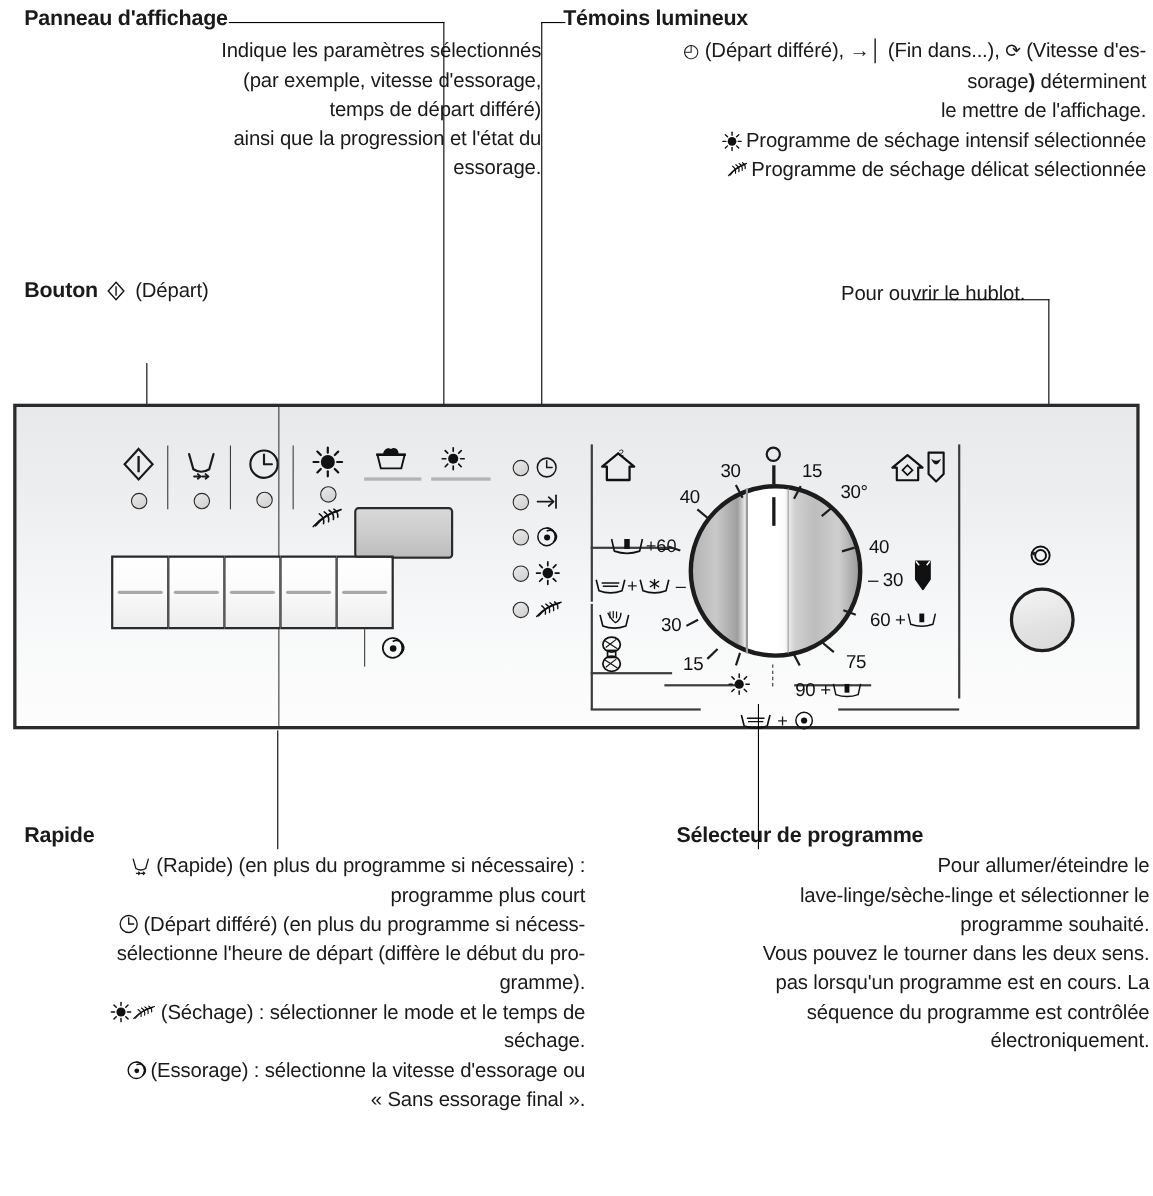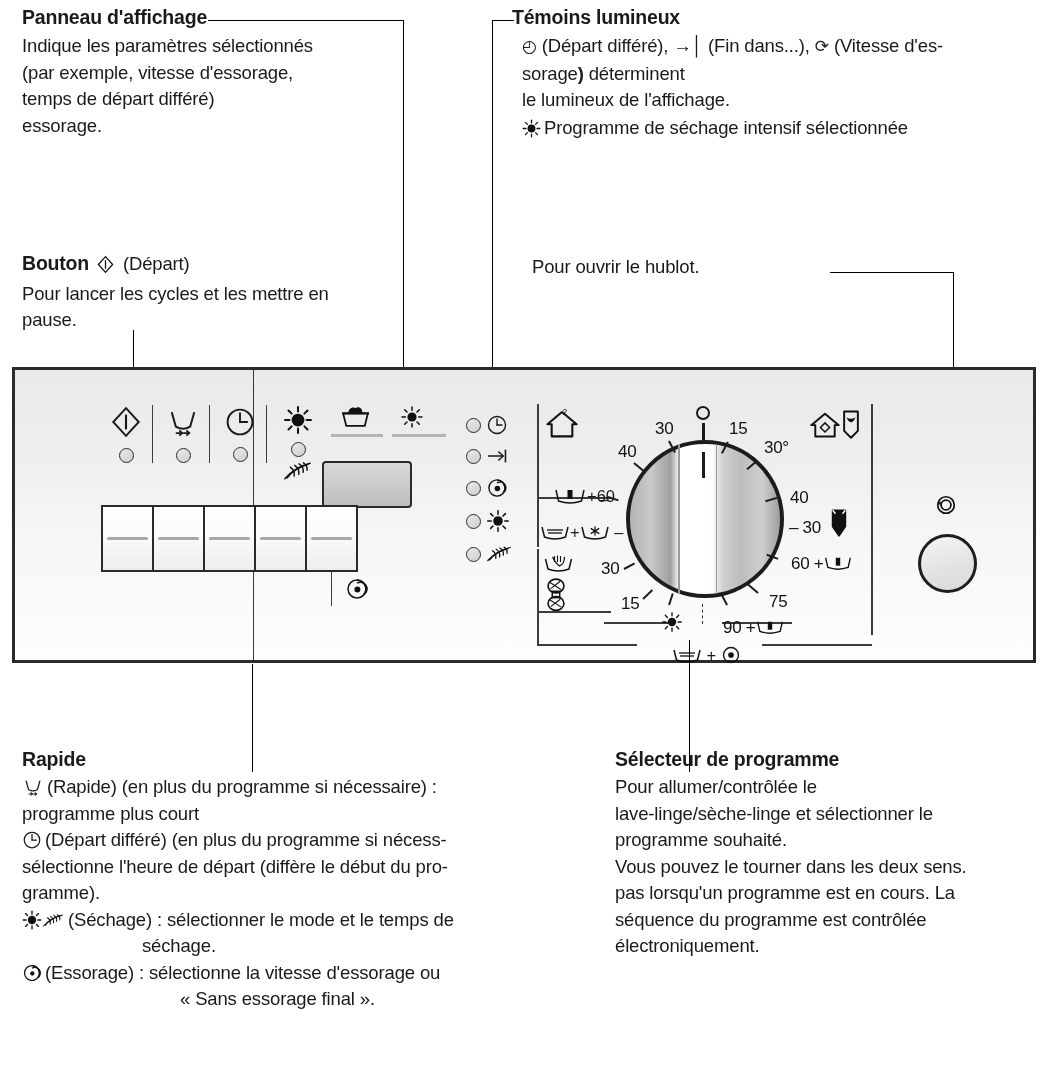--- a/index.html
+++ b/index.html
@@ -8,21 +8,21 @@
     background:#ffffff;
     font-family:"Liberation Sans", sans-serif;
     color:#1a1a1a;
     position:relative;
     overflow:hidden;
   }
   .abs{position:absolute;}
 
   
   .hdr{font-weight:bold;font-size:19.5px;letter-spacing:-0.2px;white-space:nowrap;}
-  .bodytxt{font-size:18.5px;line-height:26.5px;letter-spacing:-0.15px;}
+  .bodytxt{font-size:18.5px;line-height:26.5px;letter-spacing:-0.15px;text-align:right;}
   .nowrap{white-space:nowrap;}
 
   
   .lead-h{position:absolute;height:0;border-top:1.6px solid #000;}
   .lead-v{position:absolute;width:0;border-left:1.6px solid #000;}
 
   
   #panel{
     left:12px;top:367px;width:1024px;height:296px;
     border:3px solid #2b2b2b;
@@ -107,71 +107,80 @@
 </style>
 </head>
 <body>
 
 <div class="abs" style="left:22px;top:6px;width:470px;">
   <div class="hdr">Panneau d'affichage</div>
   <div class="bodytxt" style="margin-top:4px;">
     <div>Indique les paramètres sélectionnés</div>
     <div>(par exemple, vitesse d'essorage,</div>
     <div>temps de départ différé)</div>
+    <div>ainsi que la progression et l'état du</div>
     <div>essorage.</div>
   </div>
 </div>
 
 <div class="lead-h" style="left:208px;top:20px;width:196px;"></div>
 <div class="lead-v" style="left:403px;top:20px;height:350px;"></div>
 
 <div class="abs" style="left:512px;top:6px;width:530px;">
   <div class="hdr">Témoins lumineux</div>
   <div class="bodytxt" style="margin-top:4px;padding-left:10px;">
     <div class="nowrap">
       <span style="font-size:17px;">◴</span>
       <span>(Départ différé), →│ (Fin dans...), </span>
       <span style="font-size:17px;">⟳</span>
       <span>(Vitesse d'es-</span>
     </div>
     <div>sorage<b>)</b> déterminent</div>
-    <div>le lumineux de l'affichage.</div>
+    <div>le mettre de l'affichage.</div>
     <div class="nowrap" style="margin-top:1px;">
       <svg class="ico" width="19" height="19" viewBox="0 0 24 24" style="display:inline-block;vertical-align:-4px;margin-right:3px;">
         <circle cx="12" cy="12" r="5" fill="#111"></circle>
         <g stroke="#111" stroke-width="1.6" stroke-linecap="round">
           <line x1="12" y1="1.5" x2="12" y2="5"></line>
             <line x1="12" y1="19" x2="12" y2="22.5"></line>
           <line x1="1.5" y1="12" x2="5" y2="12"></line>
             <line x1="19" y1="12" x2="22.5" y2="12"></line>
           <line x1="4.3" y1="4.3" x2="6.8" y2="6.8"></line>
             <line x1="17.2" y1="17.2" x2="19.7" y2="19.7"></line>
           <line x1="4.3" y1="19.7" x2="6.8" y2="17.2"></line>
             <line x1="17.2" y1="6.8" x2="19.7" y2="4.3"></line>
         </g>
       </svg><span>Programme de séchage intensif sélectionnée</span>
     </div>
+    <div class="nowrap">
+      <svg class="ico" width="21" height="19" viewBox="0 0 28 24" style="display:inline-block;vertical-align:-4px;margin-right:2px;">
+        <g fill="none" stroke="#111" stroke-width="1.45" stroke-linecap="round">
+          <path d="M3 19 C8 13 16 7 25 4"></path>
+          <path d="M5 18.2 C9 12 15 8 23 5.2"></path>
+          <path d="M8 7.5 C11 9.5 12 13 11.5 16"></path>
+          <path d="M12 5.7 C15 7.6 16.2 11 15.6 14.2"></path>
+          <path d="M16 4.3 C19 6.2 20.2 9.4 19.6 12.6"></path>
+          <path d="M20 3.2 C22.6 5 23.6 7.8 23.2 10.4"></path>
+        </g>
+      </svg><span>Programme de séchage délicat sélectionnée</span>
+    </div>
   </div>
 </div>
 
 <div class="lead-h" style="left:492px;top:20px;width:22px;"></div>
 <div class="lead-v" style="left:492px;top:20px;height:350px;"></div>
 
 <div class="abs" style="left:22px;top:251px;width:420px;">
   <div class="nowrap">
     <span class="hdr">Bouton</span>
     <svg class="ico" width="19" height="19" viewBox="0 0 24 24" style="display:inline-block;vertical-align:-4px;margin:0 3px;">
       <path d="M12 2 L21 12 L12 22 L3 12 Z" fill="none" stroke="#111" stroke-width="1.6"></path>
       <line x1="12" y1="6.5" x2="12" y2="17.5" stroke="#111" stroke-width="1.6"></line>
     </svg>
     <span class="bodytxt">(Départ)</span>
-  </div>
-  <div class="bodytxt" style="margin-top:3px;">
-    <div>Pour lancer les cycles et les mettre en</div>
-    <div>pause.</div>
   </div>
 </div>
 <div class="lead-v" style="left:133px;top:330px;height:40px;"></div>
 
 <div class="abs" style="left:532px;top:251px;width:400px;">
   <div class="bodytxt" style="margin-top:3px;">
     <div>Pour ouvrir le hublot.</div>
   </div>
 </div>
 <div class="lead-h" style="left:830px;top:272px;width:124px;"></div>
@@ -558,21 +567,21 @@
       </svg><span>(Essorage) : sélectionne la vitesse d'essorage ou</span>
     </div>
     <div style="padding-left:158px;">« Sans essorage final ».</div>
   </div>
 </div>
 <div class="lead-v" style="left:252px;top:664px;height:108px;"></div>
 
 <div class="abs" style="left:615px;top:748px;width:430px;">
   <div class="hdr">Sélecteur de programme</div>
   <div class="bodytxt" style="margin-top:3px;">
-    <div>Pour allumer/contrôlée le</div>
+    <div>Pour allumer/éteindre le</div>
     <div>lave-linge/sèche-linge et sélectionner le</div>
     <div>programme souhaité.</div>
     <div>Vous pouvez le tourner dans les deux sens.</div>
     <div>pas lorsqu'un programme est en cours. La</div>
     <div>séquence du programme est contrôlée</div>
     <div>électroniquement.</div>
   </div>
 </div>
 <div class="lead-v" style="left:689px;top:640px;height:132px;"></div>
 

